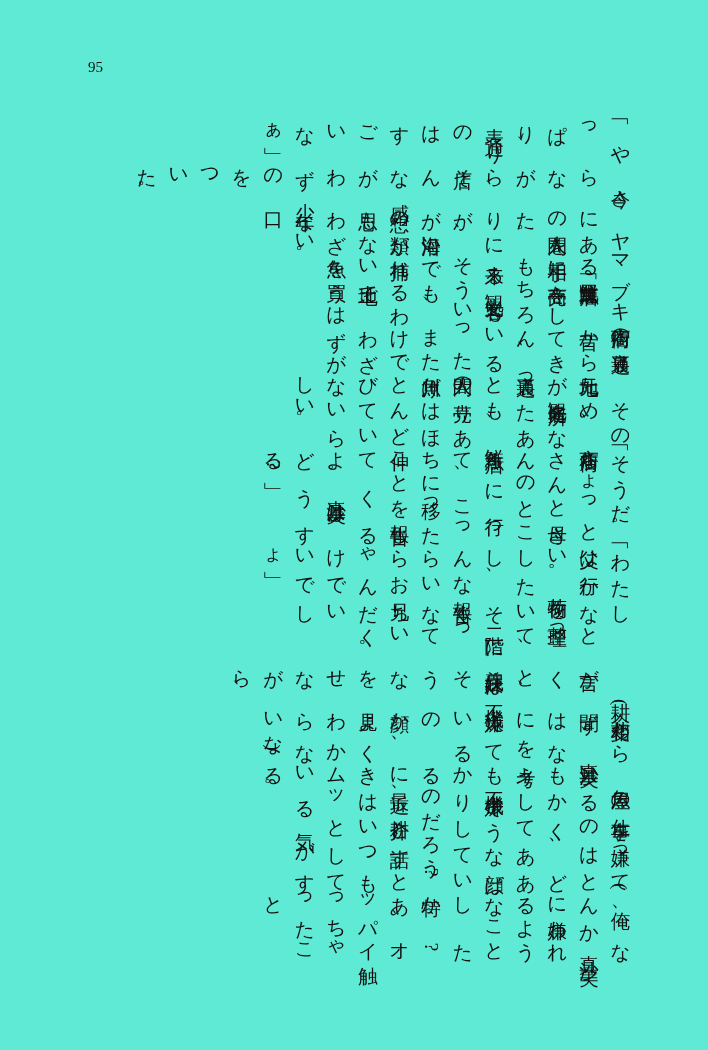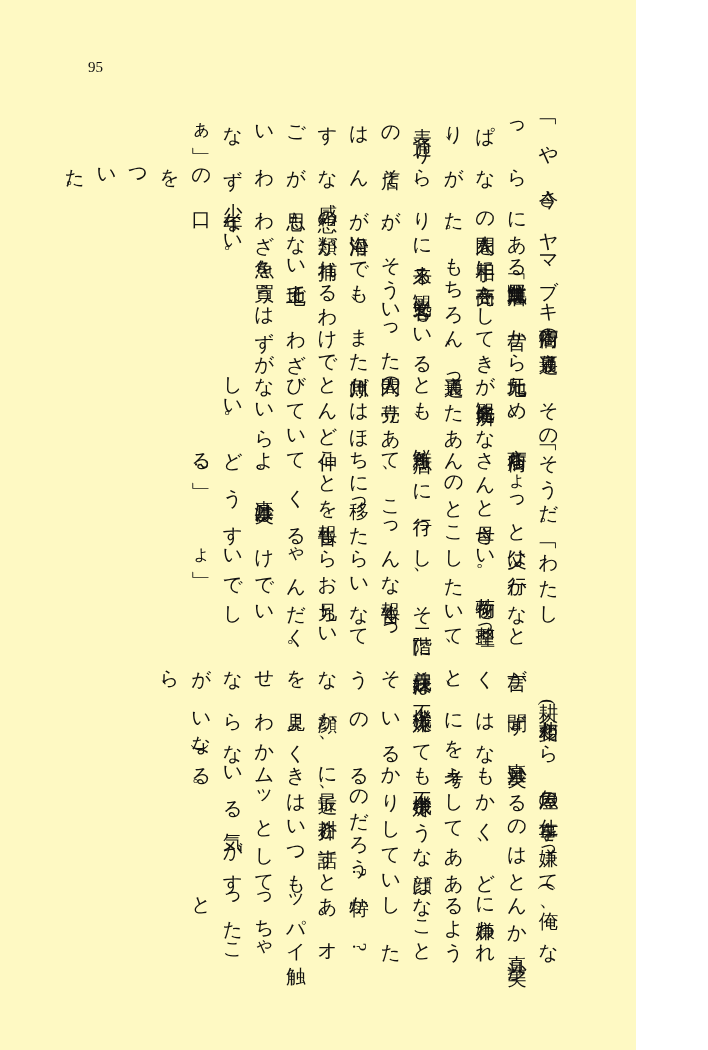--- a/index.html
+++ b/index.html
@@ -2,23 +2,23 @@
 <html><head>
 <meta charset="utf-8">
 <style>
   html, body {
     margin: 0;
     padding: 0;
     background: #ffffff;
   }
   .page {
     position: relative;
-    width: 636px;
+    width: 708px;
     height: 1050px;
-    background: #fef9c3;
+    background: #5eead4;
     overflow: hidden;
     font-family: "Liberation Serif", "DejaVu Serif", serif;
     color: #111111;
   }
   .page-number {
     position: absolute;
     top: 60px;
     left: 88px;
     font-size: 15px;
     line-height: 1;

